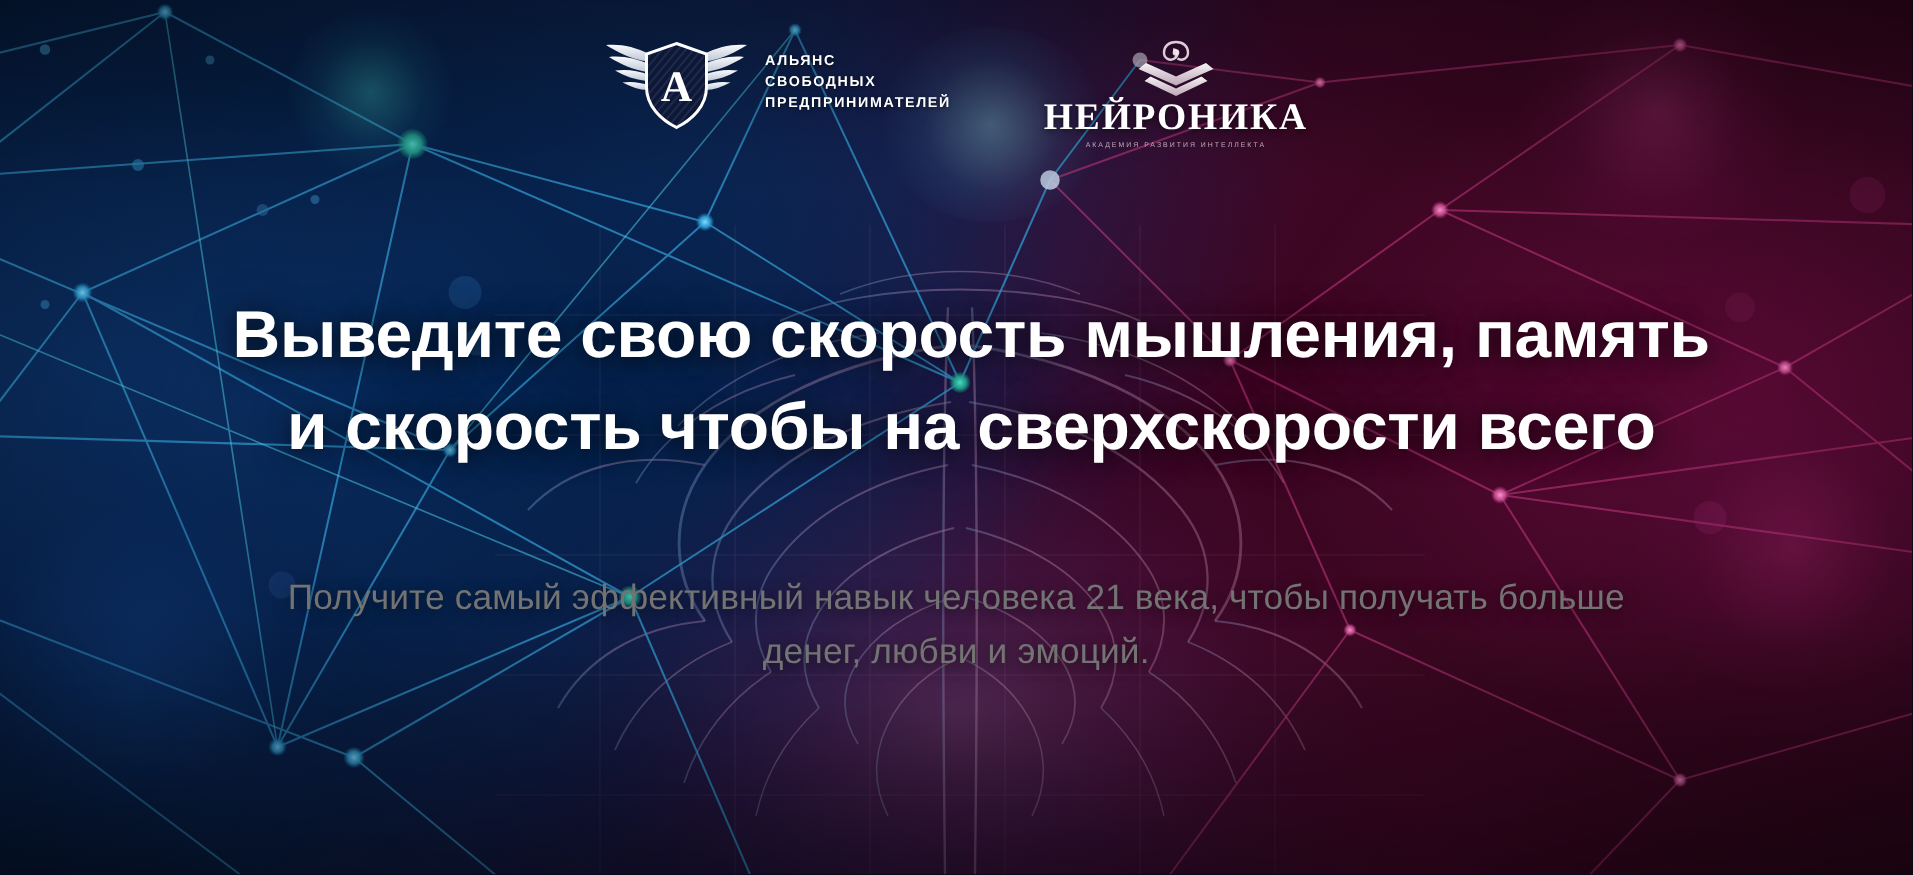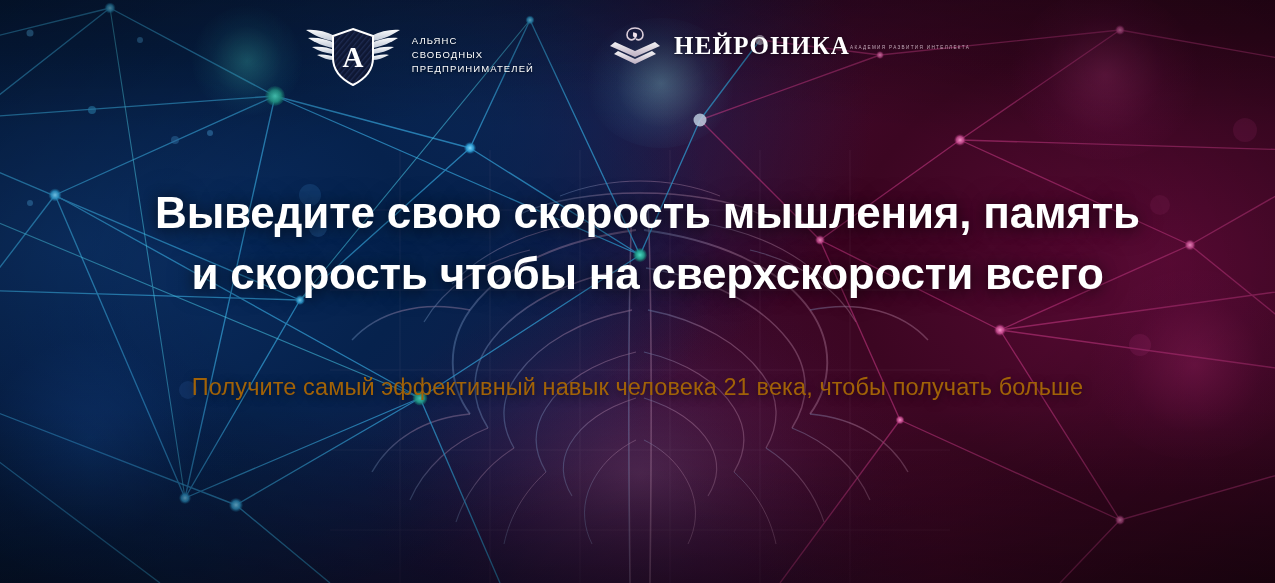--- a/index.html
+++ b/index.html
@@ -71,31 +71,31 @@
   }
   .logo-alliance {
     display: flex;
     align-items: center;
     gap: 11px;
   }
   .alliance-mark { position: relative; width: 96px; height: 66px; }
   .alliance-text {
     color: #ffffff;
     font-size: 9.5px;
-    font-weight: normal;
+    font-weight: bold;
     letter-spacing: 1.1px;
     line-height: 1.48;
     text-transform: uppercase;
     white-space: nowrap;
     text-shadow: 0 1px 3px rgba(0,0,0,.6);
   }
 
   .logo-neuro {
     display: flex;
-    flex-direction: row;
+    flex-direction: column;
     align-items: center;
     padding-top: 2px;
   }
   .neuro-mark { width: 78px; height: 44px; }
   .neuro-name {
     color: #ffffff;
     font-family: "Liberation Serif", serif;
     font-size: 25px;
     font-weight: bold;
     letter-spacing: 1.2px;
@@ -122,21 +122,21 @@
     line-height: 1.39;
     letter-spacing: -0.2px;
     text-shadow: 0 2px 14px rgba(0,0,0,.55), 0 0 28px rgba(0,0,0,.35);
     margin-left: 20px;
   }
   .headline .hl-line { display: block; }
 
   .subheadline {
     margin-top: 36px;
     text-align: center;
-    color: #a16207;
+    color: #737373;
     font-size: 23.5px;
     font-weight: normal;
     line-height: 1.52;
     letter-spacing: 0.1px;
     max-width: 1060px;
     text-shadow: 0 2px 10px rgba(0,0,0,.55);
   }
   .subheadline .sub-line { display: block; }
 </style>
 </head>
@@ -376,15 +376,16 @@
       </div>
     </div>
 
     <h1 class="headline">
       <span class="hl-line">Выведите свою скорость мышления, память</span>
       <span class="hl-line">и скорость чтобы на сверхскорости всего</span>
     </h1>
 
     <p class="subheadline">
       <span class="sub-line">Получите самый эффективный навык человека 21 века, чтобы получать больше</span>
+      <span class="sub-line">денег, любви и эмоций.</span>
     </p>
   </div>
 </div>
 
 </body></html>

